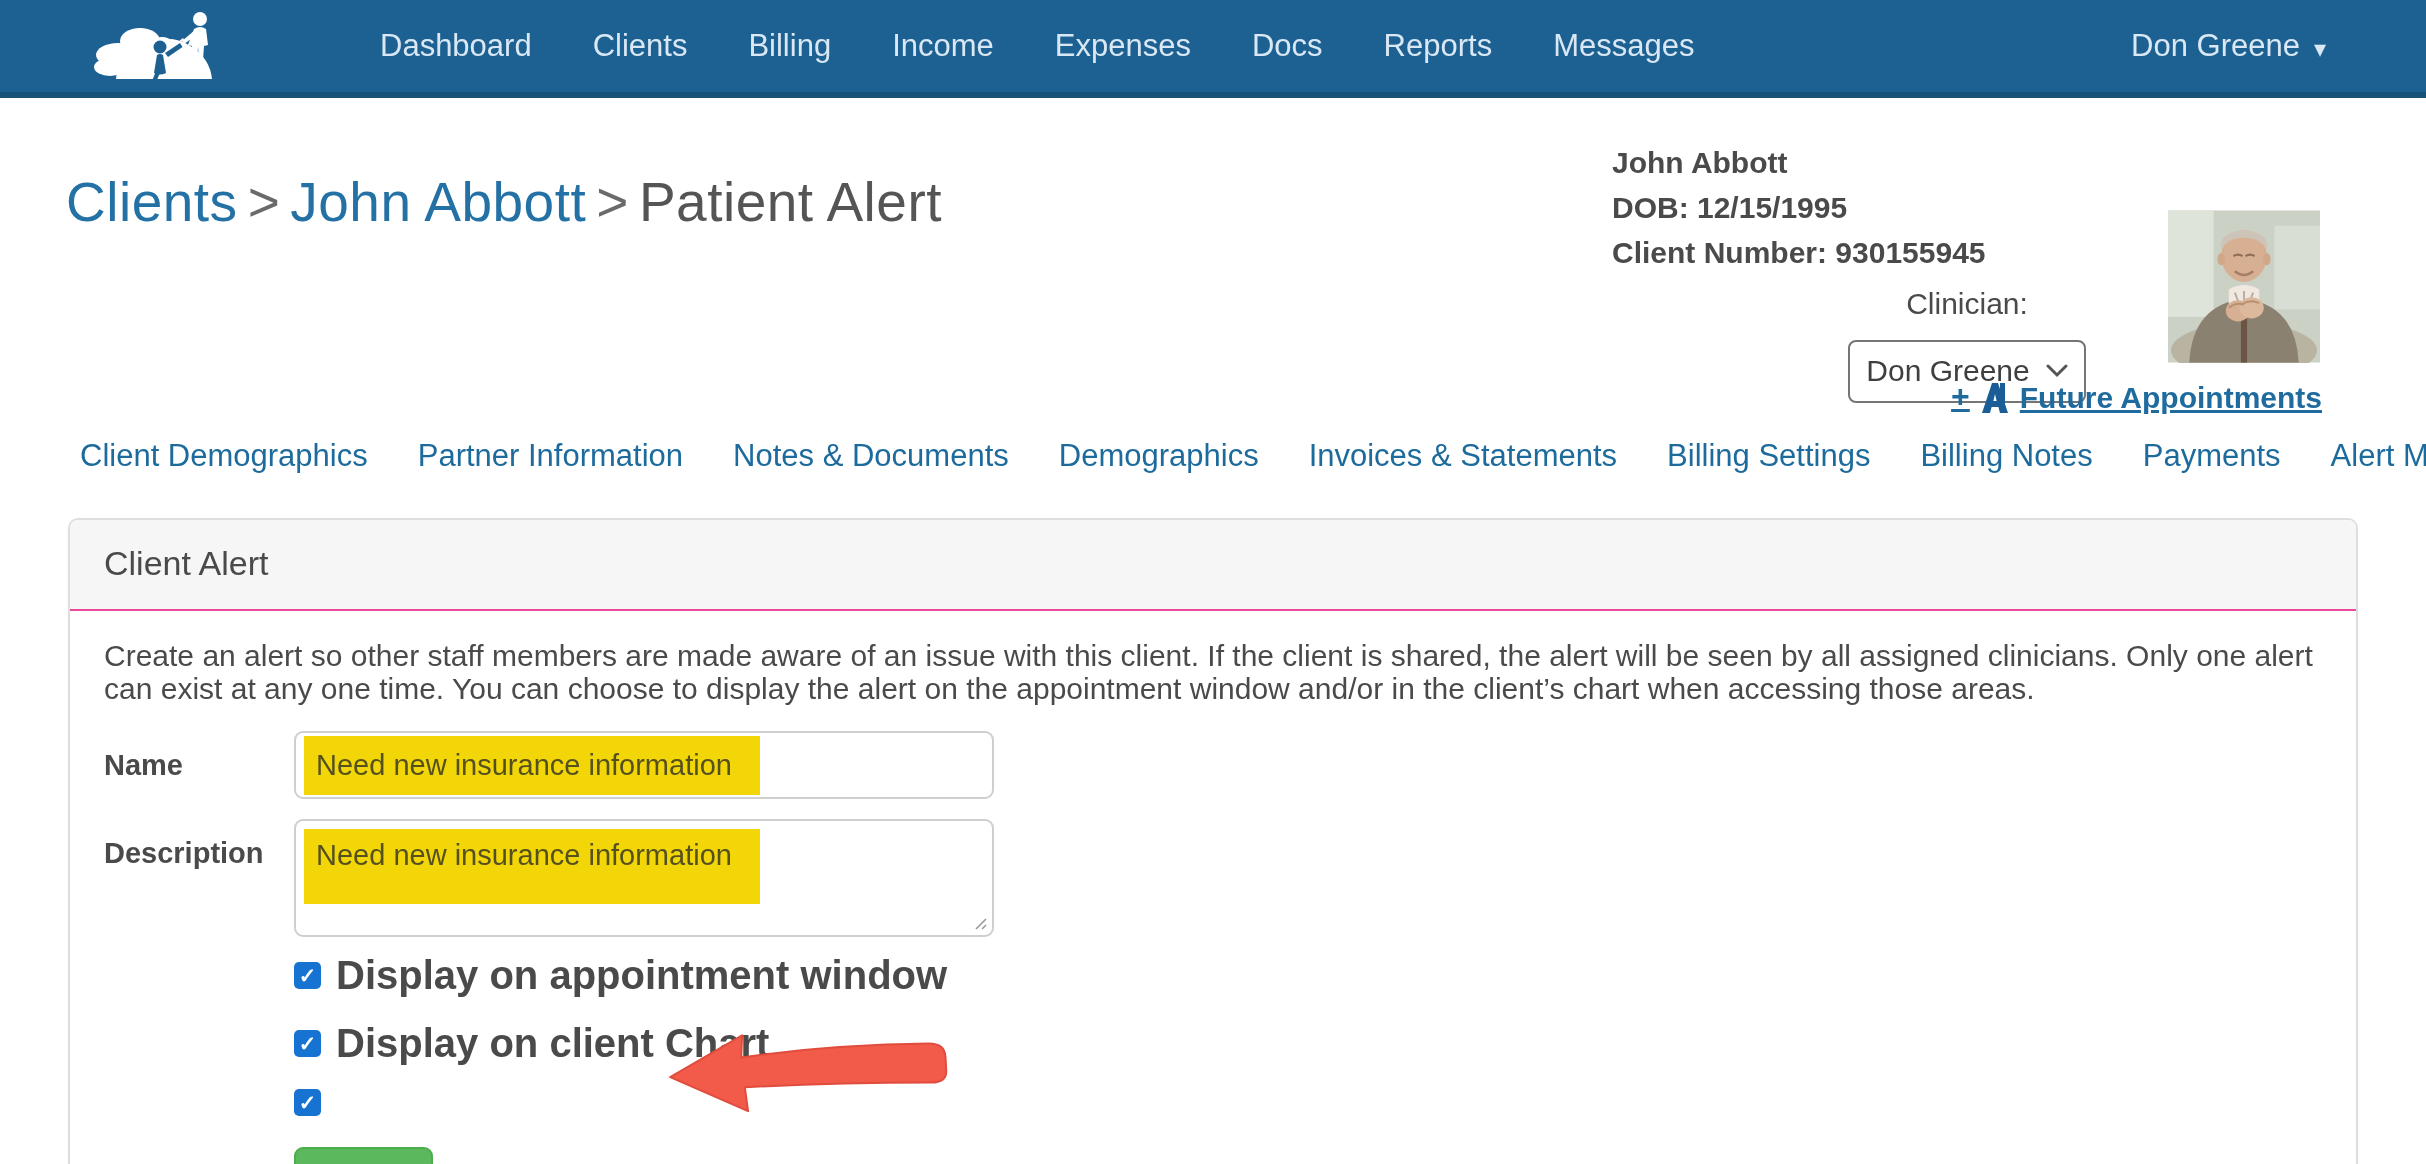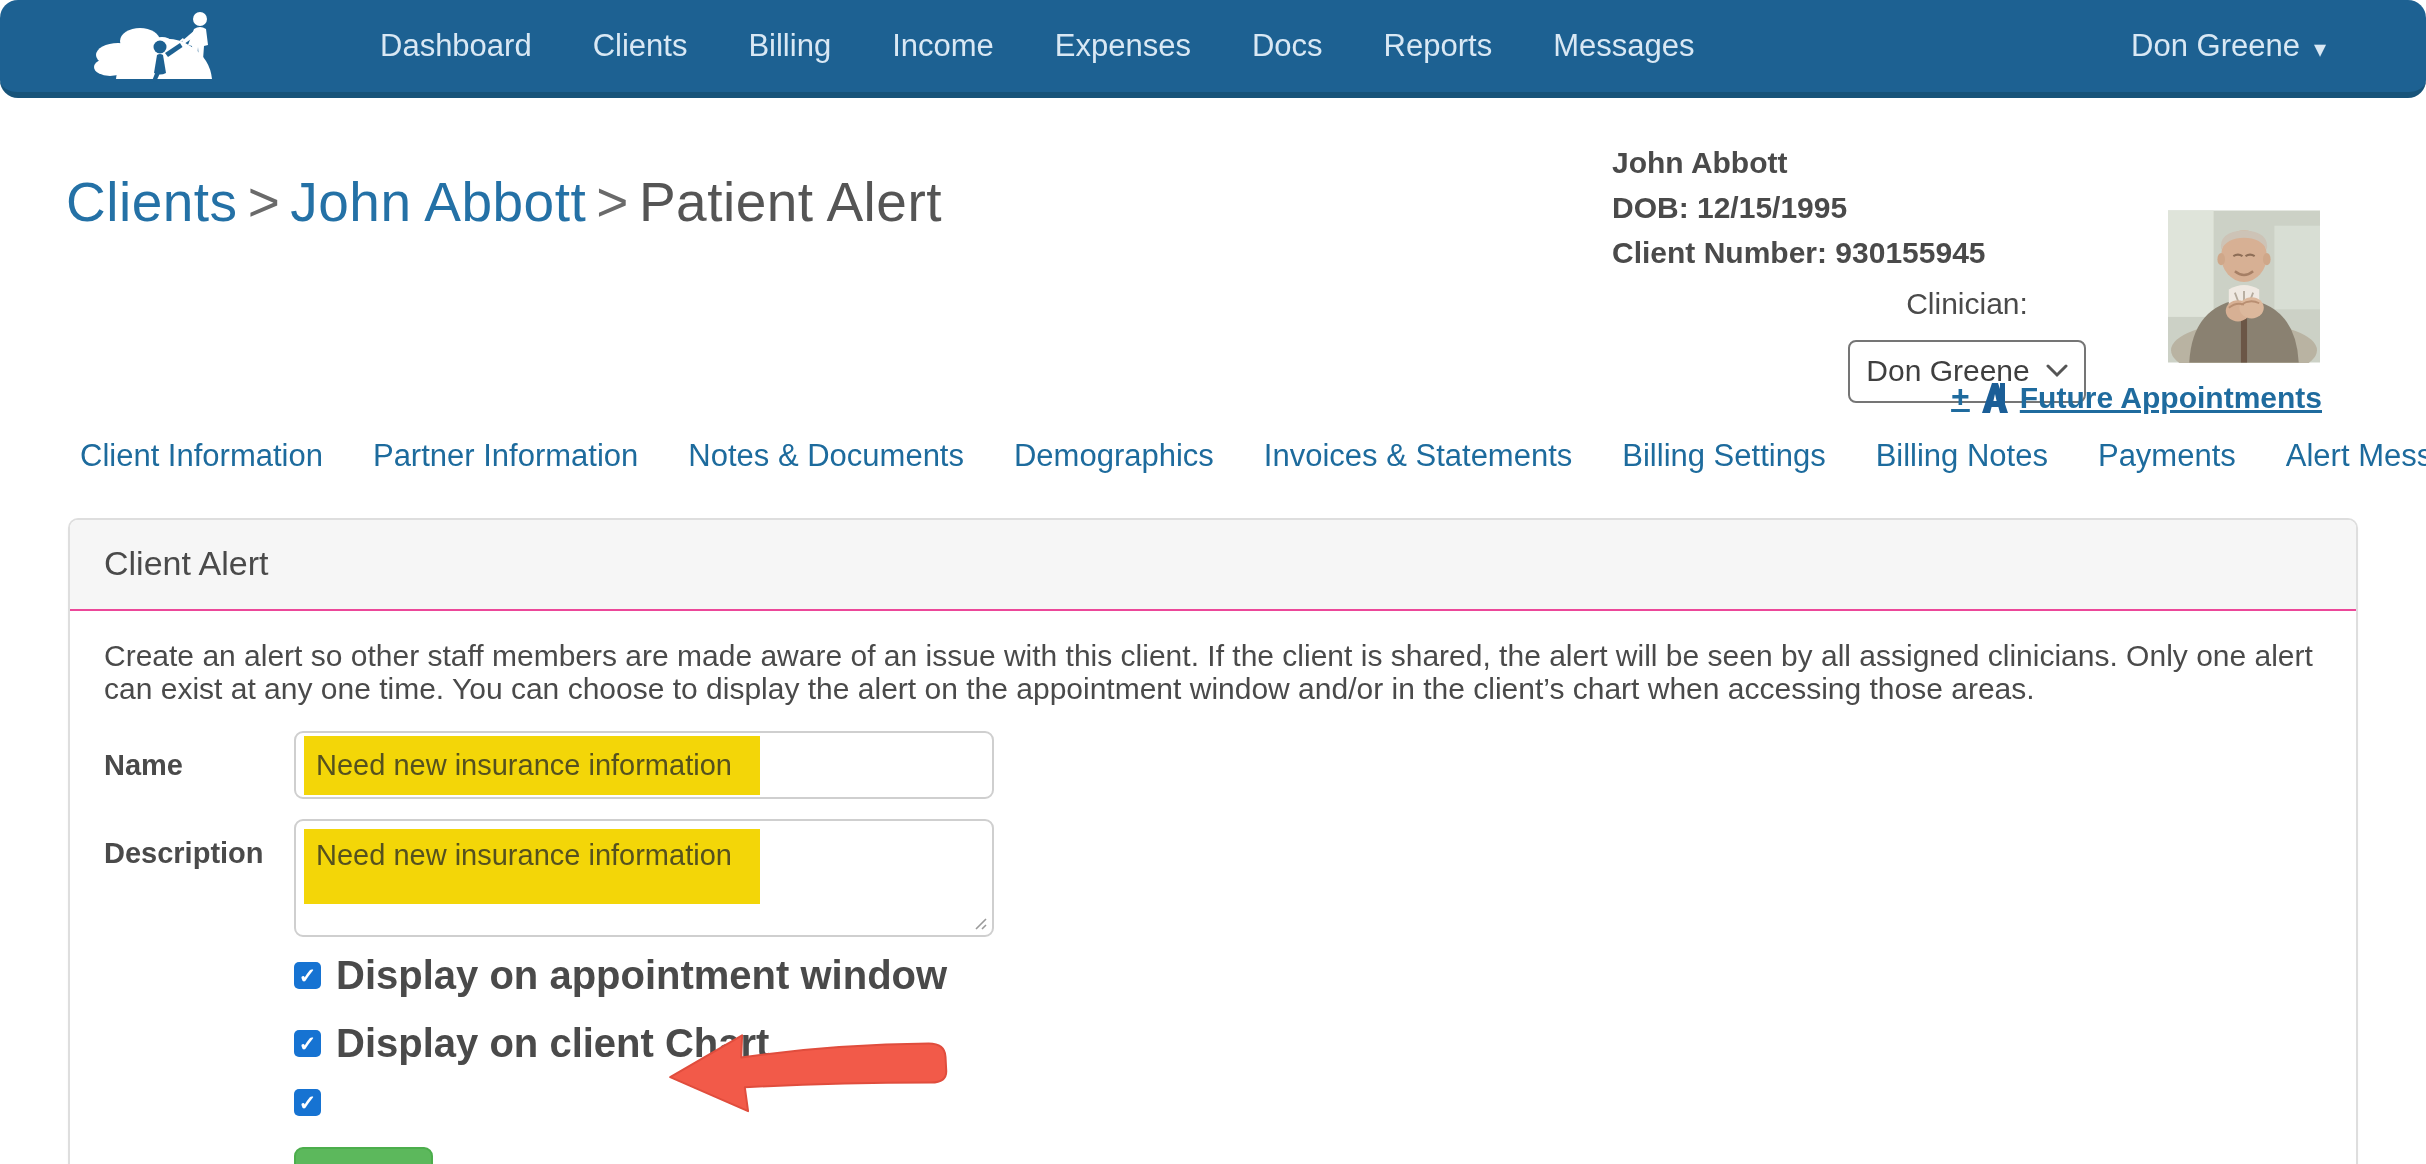--- a/index.html
+++ b/index.html
@@ -11,21 +11,20 @@
     position: relative;
   }
 
   
   .navbar {
     height: 98px;
     background: #1d6192;
     border-bottom: 6px solid #175379;
     display: flex;
     align-items: center;
-    border-radius: 18px;
   }
   .brand { margin-left: 88px; display: flex; align-items: center; cursor: pointer; }
   .nav-items { display: flex; gap: 61px; margin-left: 142px; }
   .nav-item {
     font-size: 31px;
     color: #d9e8f4;
     text-decoration: none;
     cursor: pointer;
     white-space: nowrap;
   }
@@ -315,21 +314,21 @@
       <svg width="34" height="34" viewBox="0 0 34 34">
         <path d="M4 32 L14 2 h6 L30 32 h-8 l-1.6-6 h-6.8 L12 32 Z M15.4 20 h3.2 L17 13 Z" fill="#1b5e97"></path>
         <rect x="22" y="2" width="5" height="30" fill="#1b5e97"></rect>
       </svg>
       <span>Future Appointments</span>
     </a>
   </div>
 </div>
 
 <div class="tabs">
-  <a class="tab">Client Information</a>
+  <a class="tab">Client Demographics</a>
   <a class="tab">Partner Information</a>
   <a class="tab">Notes &amp; Documents</a>
   <a class="tab">Demographics</a>
   <a class="tab">Invoices &amp; Statements</a>
   <a class="tab">Billing Settings</a>
   <a class="tab">Billing Notes</a>
   <a class="tab">Payments</a>
   <a class="tab">Alert Message</a>
 </div>
 

